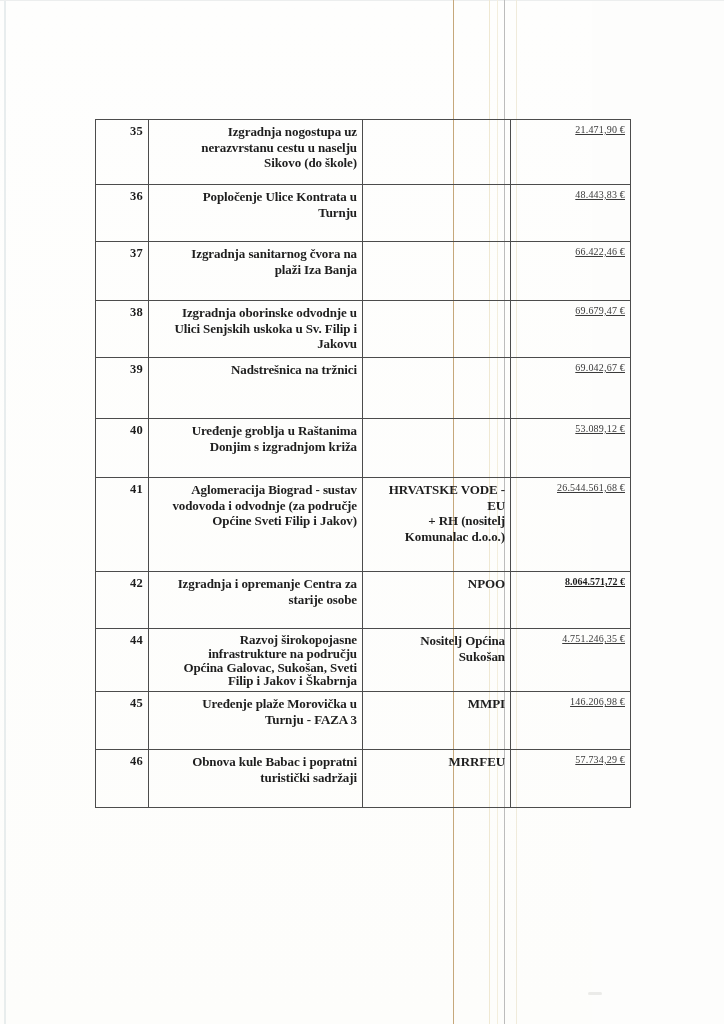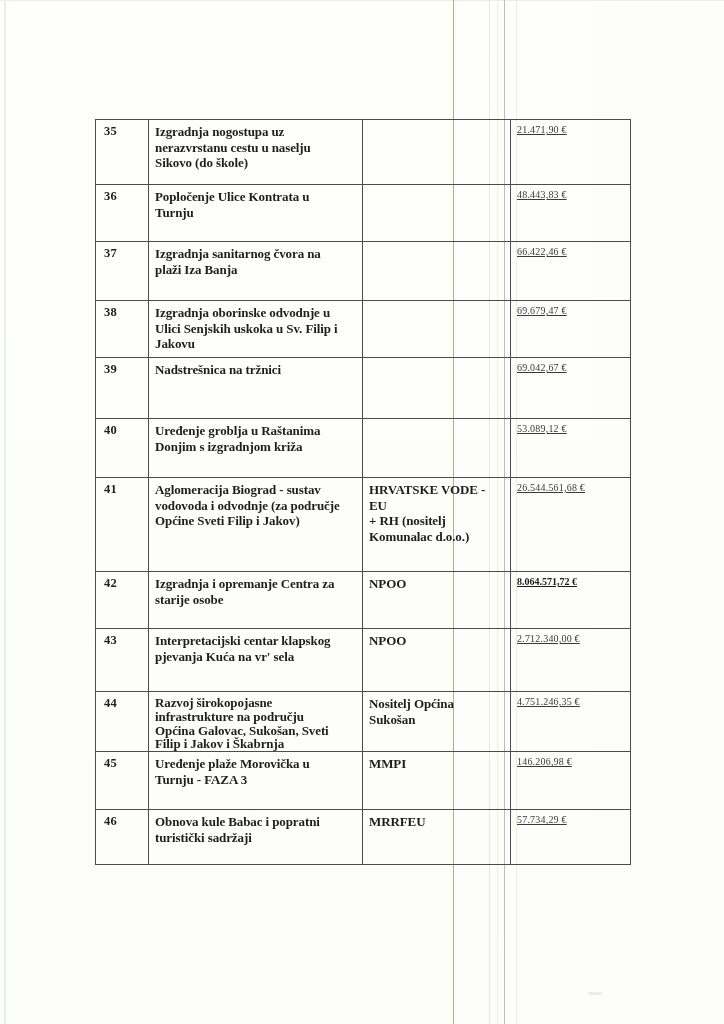--- a/index.html
+++ b/index.html
@@ -9,20 +9,21 @@
     height: 1024px;
     background: #fdfdfc;
     overflow: hidden;
     font-family: "Liberation Serif", serif;
   }
   .page {
     position: relative;
     width: 592px;
     height: 1024px;
     background: linear-gradient(180deg, #fefefd 0%, #fdfdfb 100%);
+    text-align: right;
   }
   
   .edge-left {
     position: absolute;
     left: 4px; top: 0;
     width: 2px; height: 1024px;
     background: #e2e8ea;
     opacity: .8;
   }
   .edge-top {
@@ -194,27 +195,20 @@
         <td class="c-amt">26.544.561,68 €</td>
       </tr>
       <tr>
         <td class="c-num">42</td>
         <td class="c-desc">Izgradnja i opremanje Centra za
 starije osobe</td>
         <td class="c-src">NPOO</td>
         <td class="c-amt amt-bold">8.064.571,72 €</td>
       </tr>
       <tr>
-        <td class="c-num">43</td>
-        <td class="c-desc">Interpretacijski centar klapskog
-pjevanja Kuća na vr' sela</td>
-        <td class="c-src">NPOO</td>
-        <td class="c-amt">2.712.340,00 €</td>
-      </tr>
-      <tr>
         <td class="c-num">44</td>
         <td class="c-desc tight">Razvoj širokopojasne
 infrastrukture na području
 Općina Galovac, Sukošan, Sveti
 Filip i Jakov i Škabrnja</td>
         <td class="c-src">Nositelj Općina
 Sukošan</td>
         <td class="c-amt">4.751.246,35 €</td>
       </tr>
       <tr>

